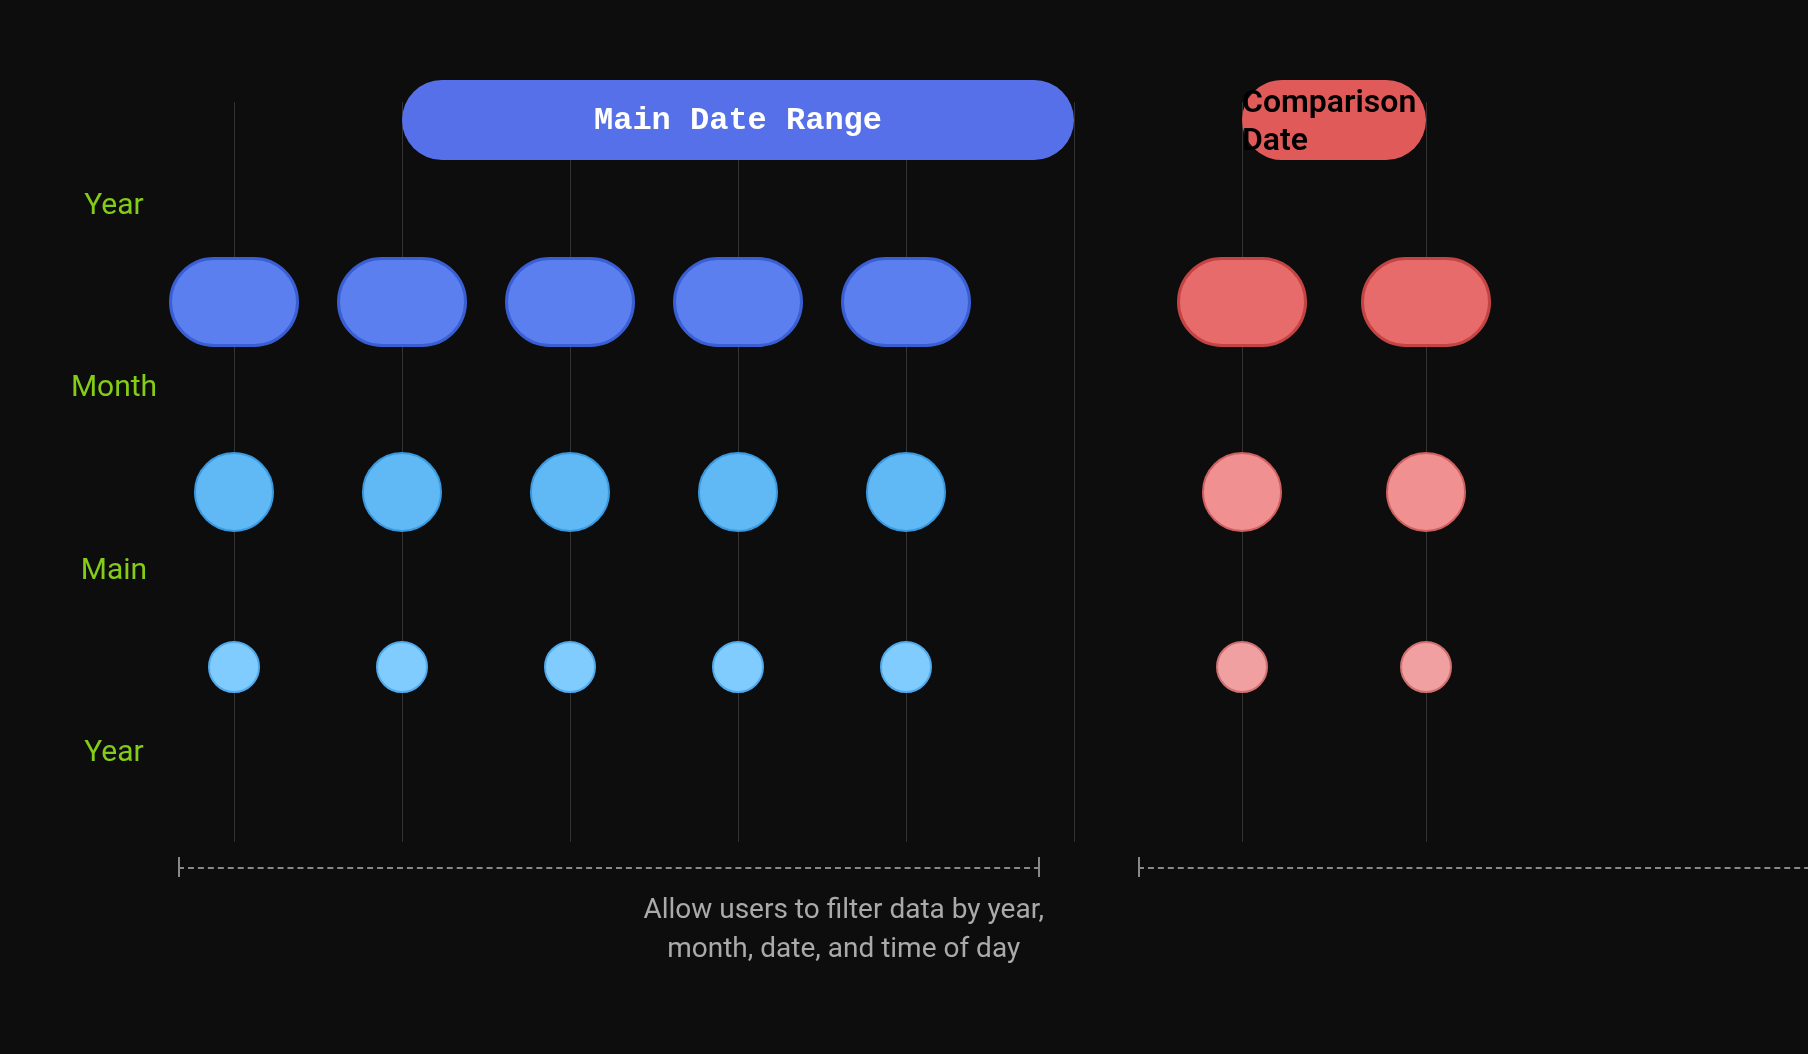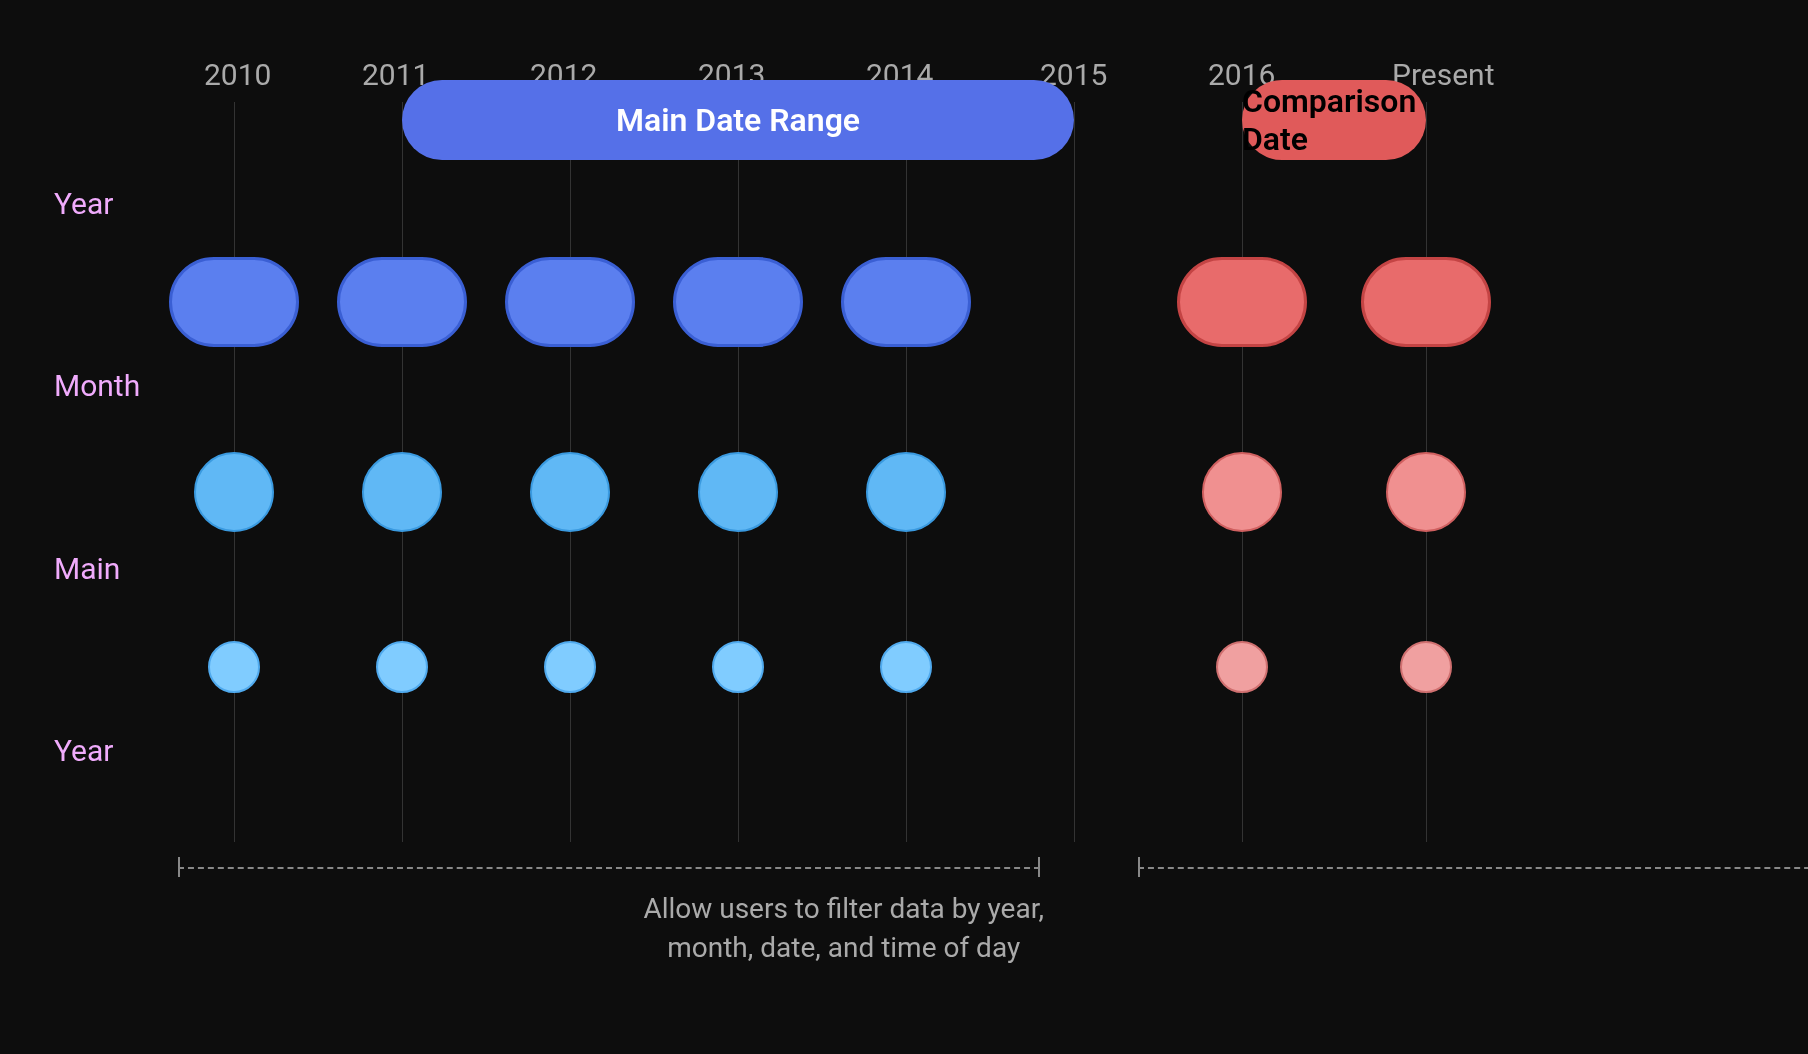--- a/index.html
+++ b/index.html
@@ -46,24 +46,24 @@
       left: 0;
       top: 60px;
       bottom: 160px;
       width: 120px;
       display: flex;
       flex-direction: column;
       justify-content: space-around;
     }
 
     .row-label {
-      color: #f0abfc;
+      color: #84cc16;
       font-size: 30px;
       font-weight: 400;
-      text-align: left;
+      text-align: center;
     }
 
     
     .grid-area {
       position: absolute;
       left: 120px;
       top: 0;
       right: 0;
       bottom: 160px;
     }
@@ -201,51 +201,40 @@
       font-size: 28px;
       text-align: center;
       line-height: 1.4;
     }
   </style>
 </head>
 <body>
 
 <div class="chart-container">
 
-  <div class="year-labels">
-
-    <span class="year-label" style="position:absolute; left: 30px;">2010</span>
-    <span class="year-label" style="position:absolute; left: 188px;">2011</span>
-    <span class="year-label" style="position:absolute; left: 356px;">2012</span>
-    <span class="year-label" style="position:absolute; left: 524px;">2013</span>
-    <span class="year-label" style="position:absolute; left: 692px;">2014</span>
-    <span class="year-label" style="position:absolute; left: 866px;">2015</span>
-    <span class="year-label" style="position:absolute; left: 1034px;">2016</span>
-    <span class="year-label" style="position:absolute; left: 1218px;">Present</span>
-  </div>
 
   <div class="row-labels">
     <span class="row-label">Year</span>
     <span class="row-label">Month</span>
     <span class="row-label">Main</span>
     <span class="row-label">Year</span>
   </div>
 
   <div class="grid-area">
 
     <div class="grid-line" style="left: 60px;"></div>
     <div class="grid-line" style="left: 228px;"></div>
     <div class="grid-line" style="left: 396px;"></div>
     <div class="grid-line" style="left: 564px;"></div>
     <div class="grid-line" style="left: 732px;"></div>
     <div class="grid-line" style="left: 900px;"></div>
     <div class="grid-line" style="left: 1068px;"></div>
     <div class="grid-line" style="left: 1252px;"></div>
 
-    <div class="pill-main" style="left: 228px; top: 28px; width: 672px; height: 80px;">
+    <div class="pill-main" style="left: 228px; top: 28px; width: 672px; height: 80px; font-family: Liberation Mono, monospace;">
       <span>Main Date Range</span>
     </div>
 
     <div class="pill-comparison" style="left: 1068px; top: 28px; width: 184px; height: 80px;">
       <span>Comparison Date</span>
     </div>
 
     <div class="bubble bubble-blue-xl" style="left:60px; top:250px; width:130px; height:90px; border-radius:45px;"></div>
 
     <div class="bubble bubble-blue-xl" style="left:228px; top:250px; width:130px; height:90px; border-radius:45px;"></div>

